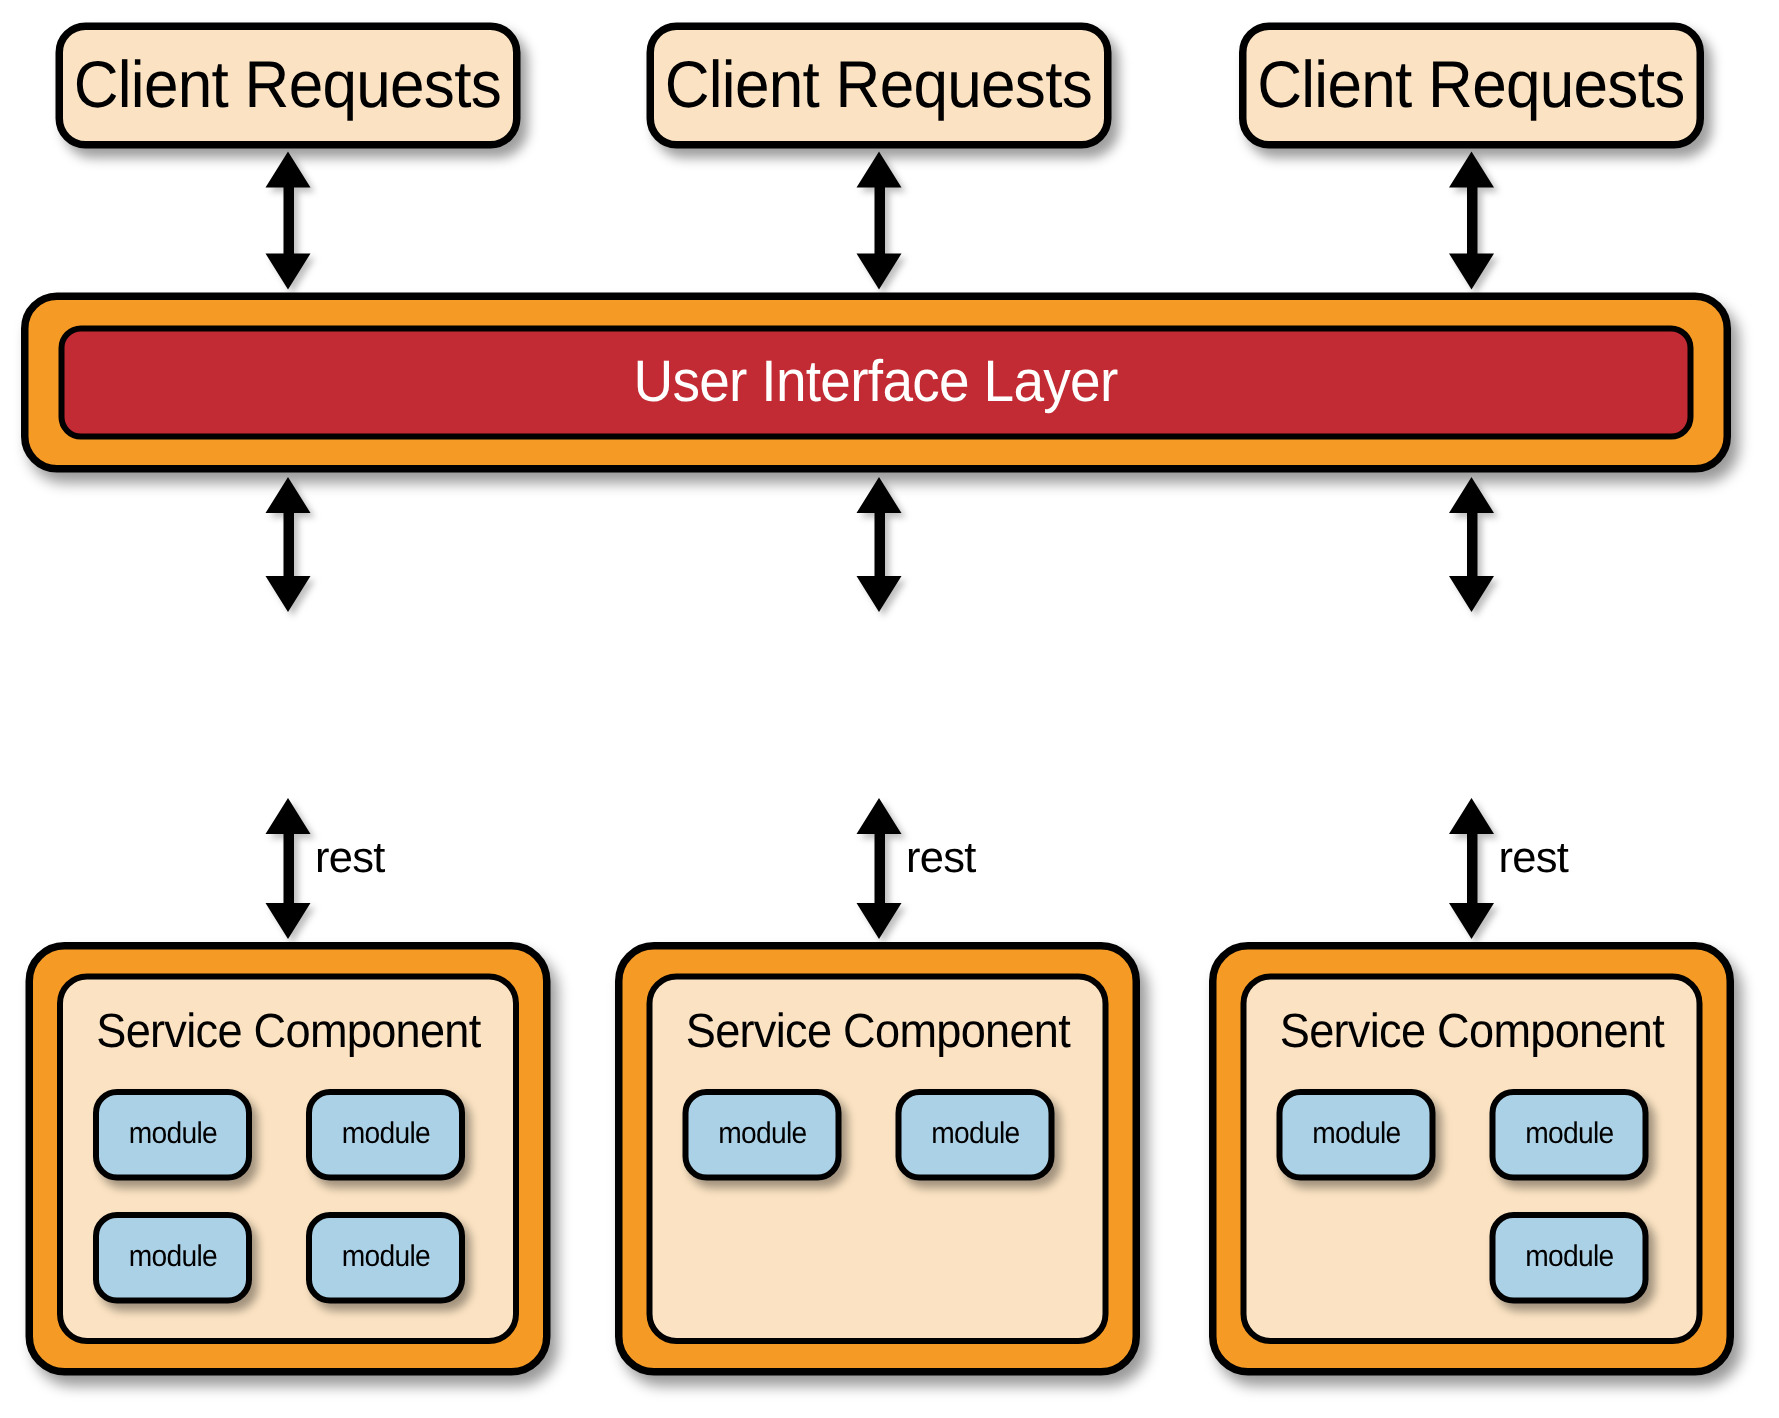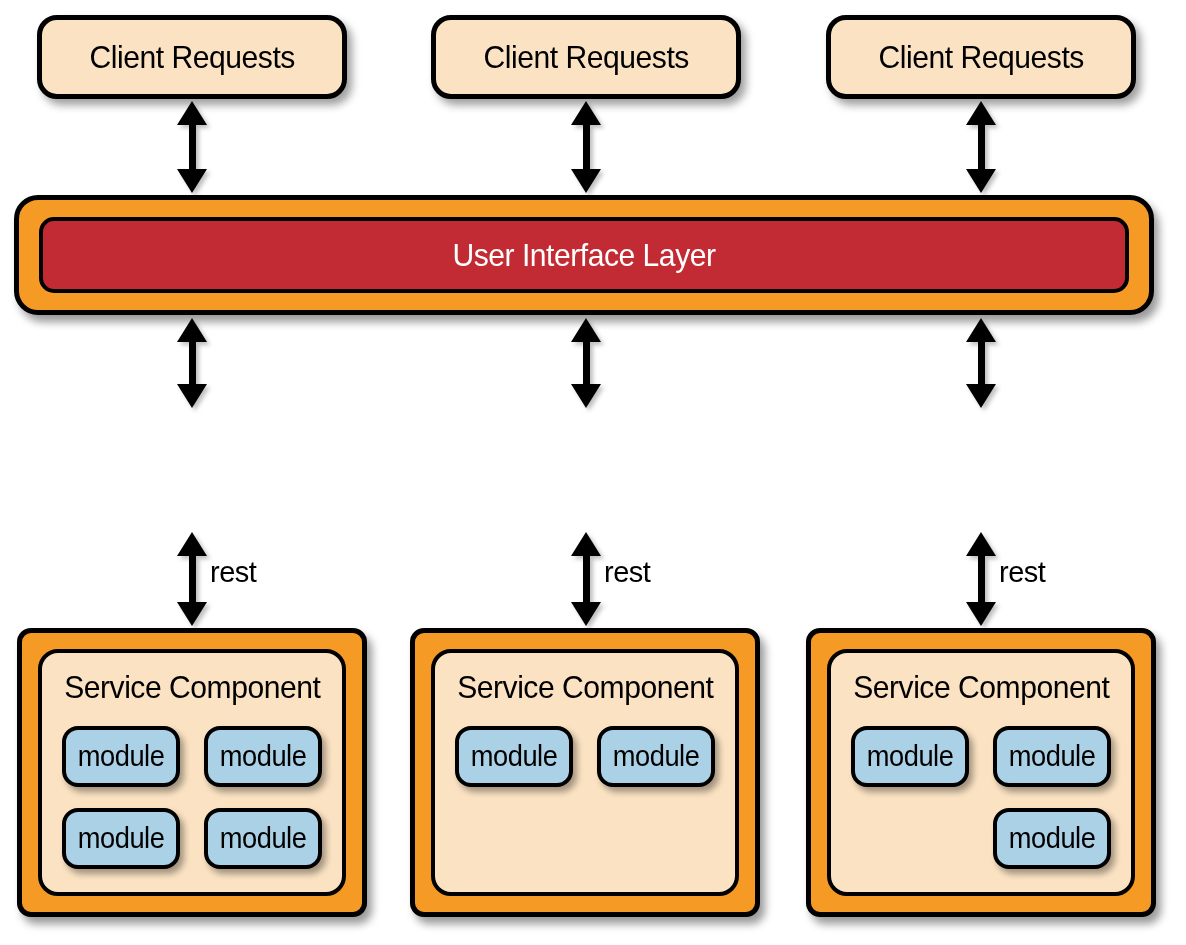--- a/index.html
+++ b/index.html
@@ -32,21 +32,21 @@
     top: 15px;
     width: 310px;
     height: 84px;
     background: var(--cream, #FAE2C2);
     border: 5px solid var(--outline, #000);
     border-radius: 20px;
     box-shadow: 5px 6px 8px rgba(0,0,0,0.38);
     display: flex;
     align-items: center;
     justify-content: center;
-    font-size: 32px;
+    font-size: 44px;
   }
   .client-box.c1 { left: 37px; }
   .client-box.c2 { left: 431px; }
   .client-box.c3 { left: 826px; }
 
   
   .varrow {
     position: absolute;
     width: 30px;
     display: flex;
@@ -103,40 +103,40 @@
   }
   .layer-outer.ui      { top: 195px; height: 120px; }
   .layer-outer.broker  { top: 410px; height: 113px; }
   .layer-inner {
     flex: 1;
     border: 4px solid var(--outline, #000);
     border-radius: 15px;
     display: flex;
     align-items: center;
     justify-content: center;
-    font-size: 32px;
+    font-size: 39px;
   }
   .layer-inner.ui-bar {
     background: var(--red, #C22B33);
     color: var(--text-light, #fff);
   }
   .layer-inner.broker-bar {
     background: var(--cream, #FAE2C2);
     color: #000;
   }
 
   
   .sc-outer {
     position: absolute;
     top: 628px;
     width: 350px;
     height: 289px;
     background: var(--orange, #F59A25);
     border: 5px solid var(--outline, #000);
-    border-radius: 14px;
+    border-radius: 26px;
     box-shadow: 5px 7px 9px rgba(0,0,0,0.40);
     padding: 16px;
   }
   .sc-outer.s1 { left: 17px; }
   .sc-outer.s2 { left: 410px; }
   .sc-outer.s3 { left: 806px; }
   .sc-inner {
     width: 100%;
     height: 100%;
     background: var(--cream, #FAE2C2);
@@ -152,30 +152,30 @@
     letter-spacing: -0.5px;
   }
   .sc-grid {
     margin-top: 20px;
     display: grid;
     grid-template-columns: repeat(2, 118px);
     column-gap: 24px;
     row-gap: 21px;
   }
   .module {
-    width: 118px;
+    width: 106px;
     height: 61px;
     background: var(--blue, #ABD1E7);
     border: 4px solid var(--outline, #000);
     border-radius: 16px;
     box-shadow: 4px 5px 6px rgba(0,0,0,0.35);
     display: flex;
     align-items: center;
     justify-content: center;
-    font-size: 29px;
+    font-size: 20px;
   }
   .module.col2 { grid-column: 2; }
 </style>
 </head>
 <body>
 
 <div class="diagram">
 
   <div class="client-box c1">
     <span class="lbl">Client Requests</span>

